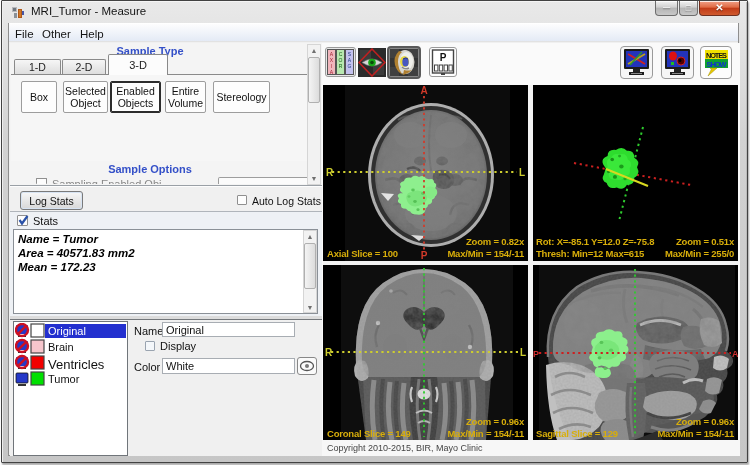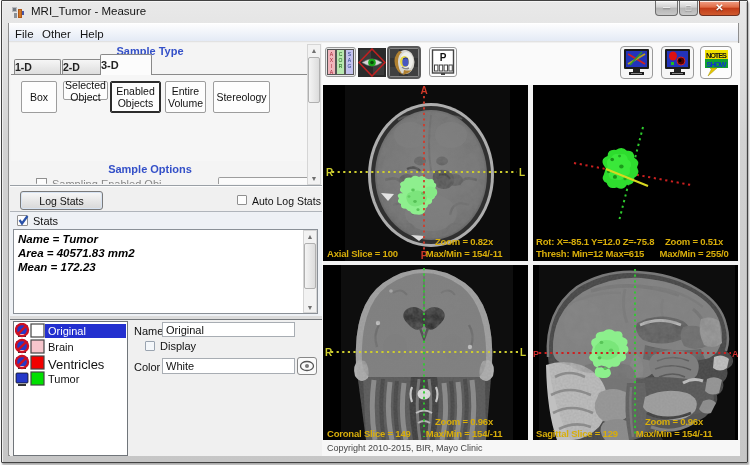--- a/index.html
+++ b/index.html
@@ -15,32 +15,32 @@
 #menubar{left:0;top:0;width:729px;height:19px;background:linear-gradient(#fdfdfe,#eef2f9 60%,#e4eaf5);border-top:1px solid #fff;border-bottom:1px solid #e2e2e2}
 .mtxt{top:4px;font-size:11.5px;color:#141414}
 
 .wbtn{top:1px;height:15px;border:1px solid #6d6d6d;border-top:none;
 background:linear-gradient(#f2f2f2,#cfcfcf 45%,#b4b4b4 50%,#c8c8c8);
 border-radius:0 0 4px 4px;box-shadow:inset 0 1px 0 rgba(255,255,255,.8)}
 #closeb{background:linear-gradient(#f0a088,#e06a43 45%,#c23a17 50%,#cf5a2e);border-color:#703020}
 .glyph{color:#fff;font-weight:bold;text-align:center;font-size:10px;line-height:14px;text-shadow:0 1px 1px rgba(0,0,0,.5)}
 .blue{color:#3450c8;font-size:11px;font-weight:bold}
 .tab{top:59px;height:16px;border:1px solid #898989;border-bottom:none;border-radius:2px 2px 0 0;
-background:linear-gradient(#f6f6f6,#e7e7e7 55%,#dcdcdc);font-size:10.5px;font-weight:bold;color:#222;text-align:left;line-height:15px}
+background:linear-gradient(#f6f6f6,#e7e7e7 55%,#dcdcdc);font-size:10.5px;font-weight:normal;color:#222;text-align:center;line-height:15px}
 .tabon{top:54px;height:21px;background:#fcfcfc;z-index:3;font-size:11px;line-height:20px}
 .btn{border:1px solid #9d9d9d;border-radius:2px;background:#fdfdfd;
 font-size:10.5px;color:#111;text-align:center;display:flex;align-items:center;justify-content:center;line-height:12px}
 .sb{background:#f2f2f2;border:1px solid #d5d5d5}
 .sbthumb{background:linear-gradient(90deg,#f4f4f4,#dcdcdc);border:1px solid #b0b0b0;border-radius:2px}
 .arr{font-size:7px;color:#707070;text-align:center;line-height:11px}
 .cb{width:11px;height:11px;background:#fdfdfd;border:1px solid #8f8f8f;border-radius:1px}
 .lbl{font-size:11px;color:#111}
 
 .yt{font-size:9.5px;font-weight:bold;color:#d8ae0a;white-space:pre;letter-spacing:-0.2px}
-.ytr{text-align:center}
+.ytr{text-align:right}
 </style>
 </head>
 <body>
 <div id="win"></div>
 
 <svg class="a" style="left:11px;top:5px" width="15" height="15" viewBox="0 0 15 15">
  <rect x="1" y="2" width="5" height="5" fill="#b8b8bc"></rect>
  <rect x="2" y="3" width="3" height="3" fill="#707880"></rect>
  <rect x="7" y="4" width="4" height="9" fill="#b05818"></rect>
  <rect x="8" y="5" width="2" height="7" fill="#d07828"></rect>
@@ -63,43 +63,43 @@
     <div class="a mtxt" style="left:6px">File</div>
     <div class="a mtxt" style="left:33px">Other</div>
     <div class="a mtxt" style="left:71px">Help</div>
   </div>
 </div>
 
 <div class="a" style="left:10px;top:43px;width:312px;height:142px;background:#f4f4f4"></div>
 <div class="a blue" style="left:10px;top:45px;width:280px;text-align:center">Sample Type</div>
 <div class="a tab" style="left:14px;width:47px">1-D</div>
 <div class="a tab" style="left:62px;width:44px">2-D</div>
-<div class="a tab tabon" style="left:100px;width:52px">3-D</div>
+<div class="a tab tabon" style="left:108px;width:60px">3-D</div>
 <div class="a" style="left:11px;top:74px;width:296px;height:1px;background:#8a8a8a"></div>
 <div class="a" style="left:11px;top:75px;width:296px;height:86px;background:#f6f6f6"></div>
 <div class="a btn" style="left:21px;top:81px;width:36px;height:32px">Box</div>
-<div class="a btn" style="left:63px;top:81px;width:45px;height:19px">Selected<br>Object</div>
+<div class="a btn" style="left:63px;top:81px;width:45px;height:32px">Selected<br>Object</div>
 <div class="a btn" style="left:110px;top:81px;width:51px;height:32px;border:1px solid #2c2c2c;box-shadow:0 0 0 1px #2c2c2c inset, 0 0 0 2px #fff inset">Enabled<br>Objects</div>
 <div class="a btn" style="left:165px;top:81px;width:41px;height:32px">Entire<br>Volume</div>
 <div class="a btn" style="left:213px;top:81px;width:57px;height:32px">Stereology</div>
 <div class="a blue" style="left:10px;top:163px;width:280px;text-align:center">Sample Options</div>
 
 <div class="a cb" style="left:36px;top:178px;height:6px;border-bottom:none"></div>
 <div class="a" style="left:52px;top:178px;color:#888;height:6px;overflow:hidden;width:150px;font-size:11px">Sampling Enabled Obj</div>
 <div class="a" style="left:218px;top:177px;width:97px;height:7px;border:1px solid #9d9d9d;border-bottom:none;border-radius:2px 2px 0 0;background:#fbfbfb"></div>
 
 <div class="a sb" style="left:307px;top:44px;width:14px;height:141px"></div>
 <div class="a arr" style="left:307px;top:45px;width:14px">▲</div>
 <div class="a sbthumb" style="left:308px;top:57px;width:12px;height:46px"></div>
 <div class="a arr" style="left:307px;top:173px;width:14px">▼</div>
 
 <div class="a" style="left:10px;top:185px;width:312px;height:1px;background:#9aa0a6"></div>
 <div class="a" style="left:10px;top:186px;width:312px;height:1px;background:#fdfdfd"></div>
 <div class="a" style="left:10px;top:187px;width:312px;height:24px;background:#f0f0f0"></div>
-<div class="a btn" style="left:20px;top:191px;width:83px;height:19px;background:linear-gradient(#f8f8f8,#e4e4e4 60%,#d8d8d8);border-color:#7a7a7a;border-radius:3px;box-shadow:0 0 0 1px #d7e3f2 inset">Log Stats</div>
+<div class="a btn" style="left:20px;top:191px;width:63px;height:19px;background:linear-gradient(#f8f8f8,#e4e4e4 60%,#d8d8d8);border-color:#7a7a7a;border-radius:3px;box-shadow:0 0 0 1px #d7e3f2 inset">Log Stats</div>
 <div class="a cb" style="left:237px;top:195px;width:10px;height:10px"></div>
 <div class="a" style="left:252px;top:195px;font-size:10.5px;color:#111">Auto Log Stats</div>
 <div class="a" style="left:10px;top:211px;width:312px;height:1px;background:#b0b5bb"></div>
 
 <div class="a" style="left:10px;top:212px;width:312px;height:104px;background:#eef1f5"></div>
 <div class="a cb" style="left:17px;top:215px"></div>
 <svg class="a" style="left:17px;top:214px" width="13" height="13" viewBox="0 0 13 13">
     <path d="M2.5 6 L5 9.5 L10.5 2" stroke="#2a52a8" stroke-width="2.2" fill="none"></path>
   </svg>
 <div class="a lbl" style="left:33px;top:215px">Stats</div>

